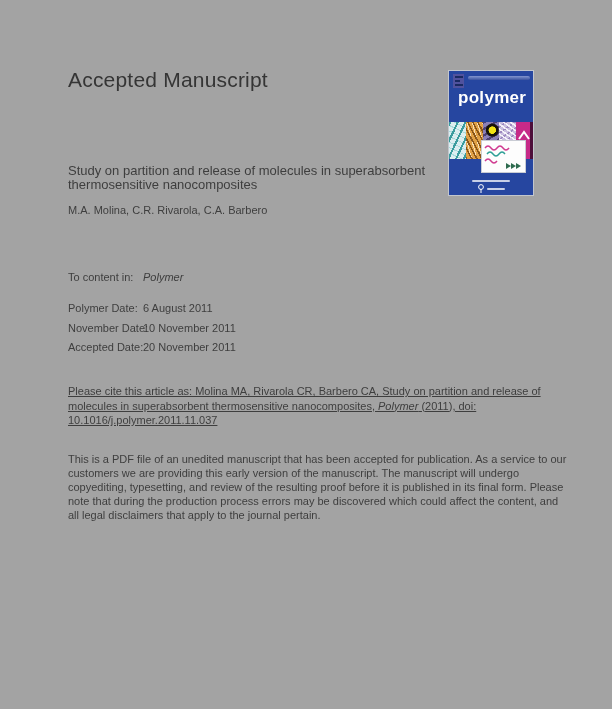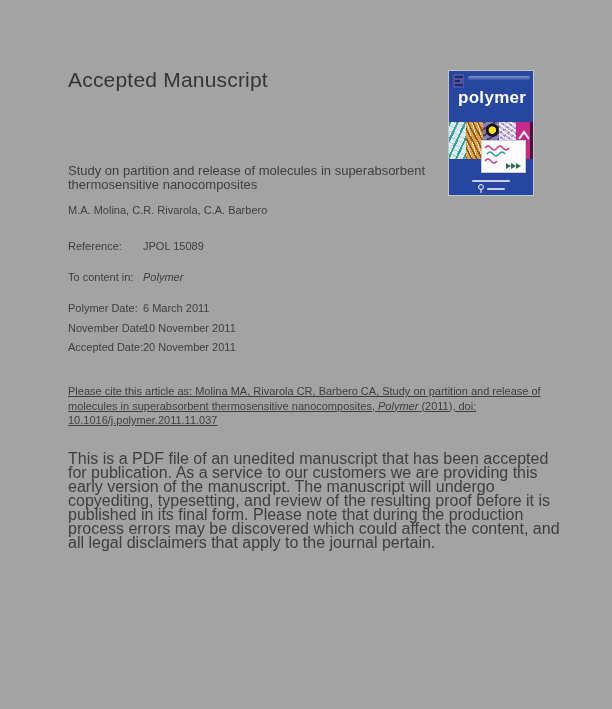--- a/index.html
+++ b/index.html
@@ -100,21 +100,21 @@
   .f-value.it { font-style:italic; }
   a.doi-link { color: var(--doi-link, #3232cd); text-decoration:none; cursor:pointer; }
 
   .citation {
     position:absolute; left:68px; top:384px; width:486px;
     font-size:11px; line-height:14.5px; color:#3e3e3e;text-decoration:underline;
   }
   .citation .it { font-style:italic; }
   .disclaimer {
     position:absolute; left:68px; top:452px; width:500px;
-    font-size:16px; line-height:14px; color:#3e3e3e;
+    font-size:11px; line-height:14px; color:#3e3e3e;
   }
 </style>
 </head>
 <body>
 
 <div class="page">
 
   <h1 class="header-title">Accepted Manuscript</h1>
 
   <div class="cover">
@@ -155,33 +155,29 @@
         <circle cx="4" cy="3" r="2.4" fill="none" stroke="#ffffff" stroke-width="1"></circle>
         <line x1="4" y1="5" x2="4" y2="9" stroke="#ffffff" stroke-width="1"></line>
       </svg>
       <div class="fl2"></div>
     </div>
   </div>
 
   <p class="article-title">Study on partition and release of molecules in superabsorbent thermosensitive nanocomposites</p>
   <p class="authors">M.A. Molina, C.R. Rivarola, C.A. Barbero</p>
 
-  <div class="field-row" style="top:240px">
-    <span class="f-label">Reference:</span>
-    <span class="f-value">JPOL 15089</span>
-  </div>
 
   <div class="field-row" style="top:271px">
     <span class="f-label">To content in:</span>
     <span class="f-value it">Polymer</span>
   </div>
 
   <div class="field-row" style="top:302px">
     <span class="f-label">Polymer Date:</span>
-    <span class="f-value">6 March 2011</span>
+    <span class="f-value">6 August 2011</span>
   </div>
   <div class="field-row" style="top:322px">
     <span class="f-label">November Date:</span>
     <span class="f-value">10 November 2011</span>
   </div>
   <div class="field-row" style="top:341px">
     <span class="f-label">Accepted Date:</span>
     <span class="f-value">20 November 2011</span>
   </div>
 

